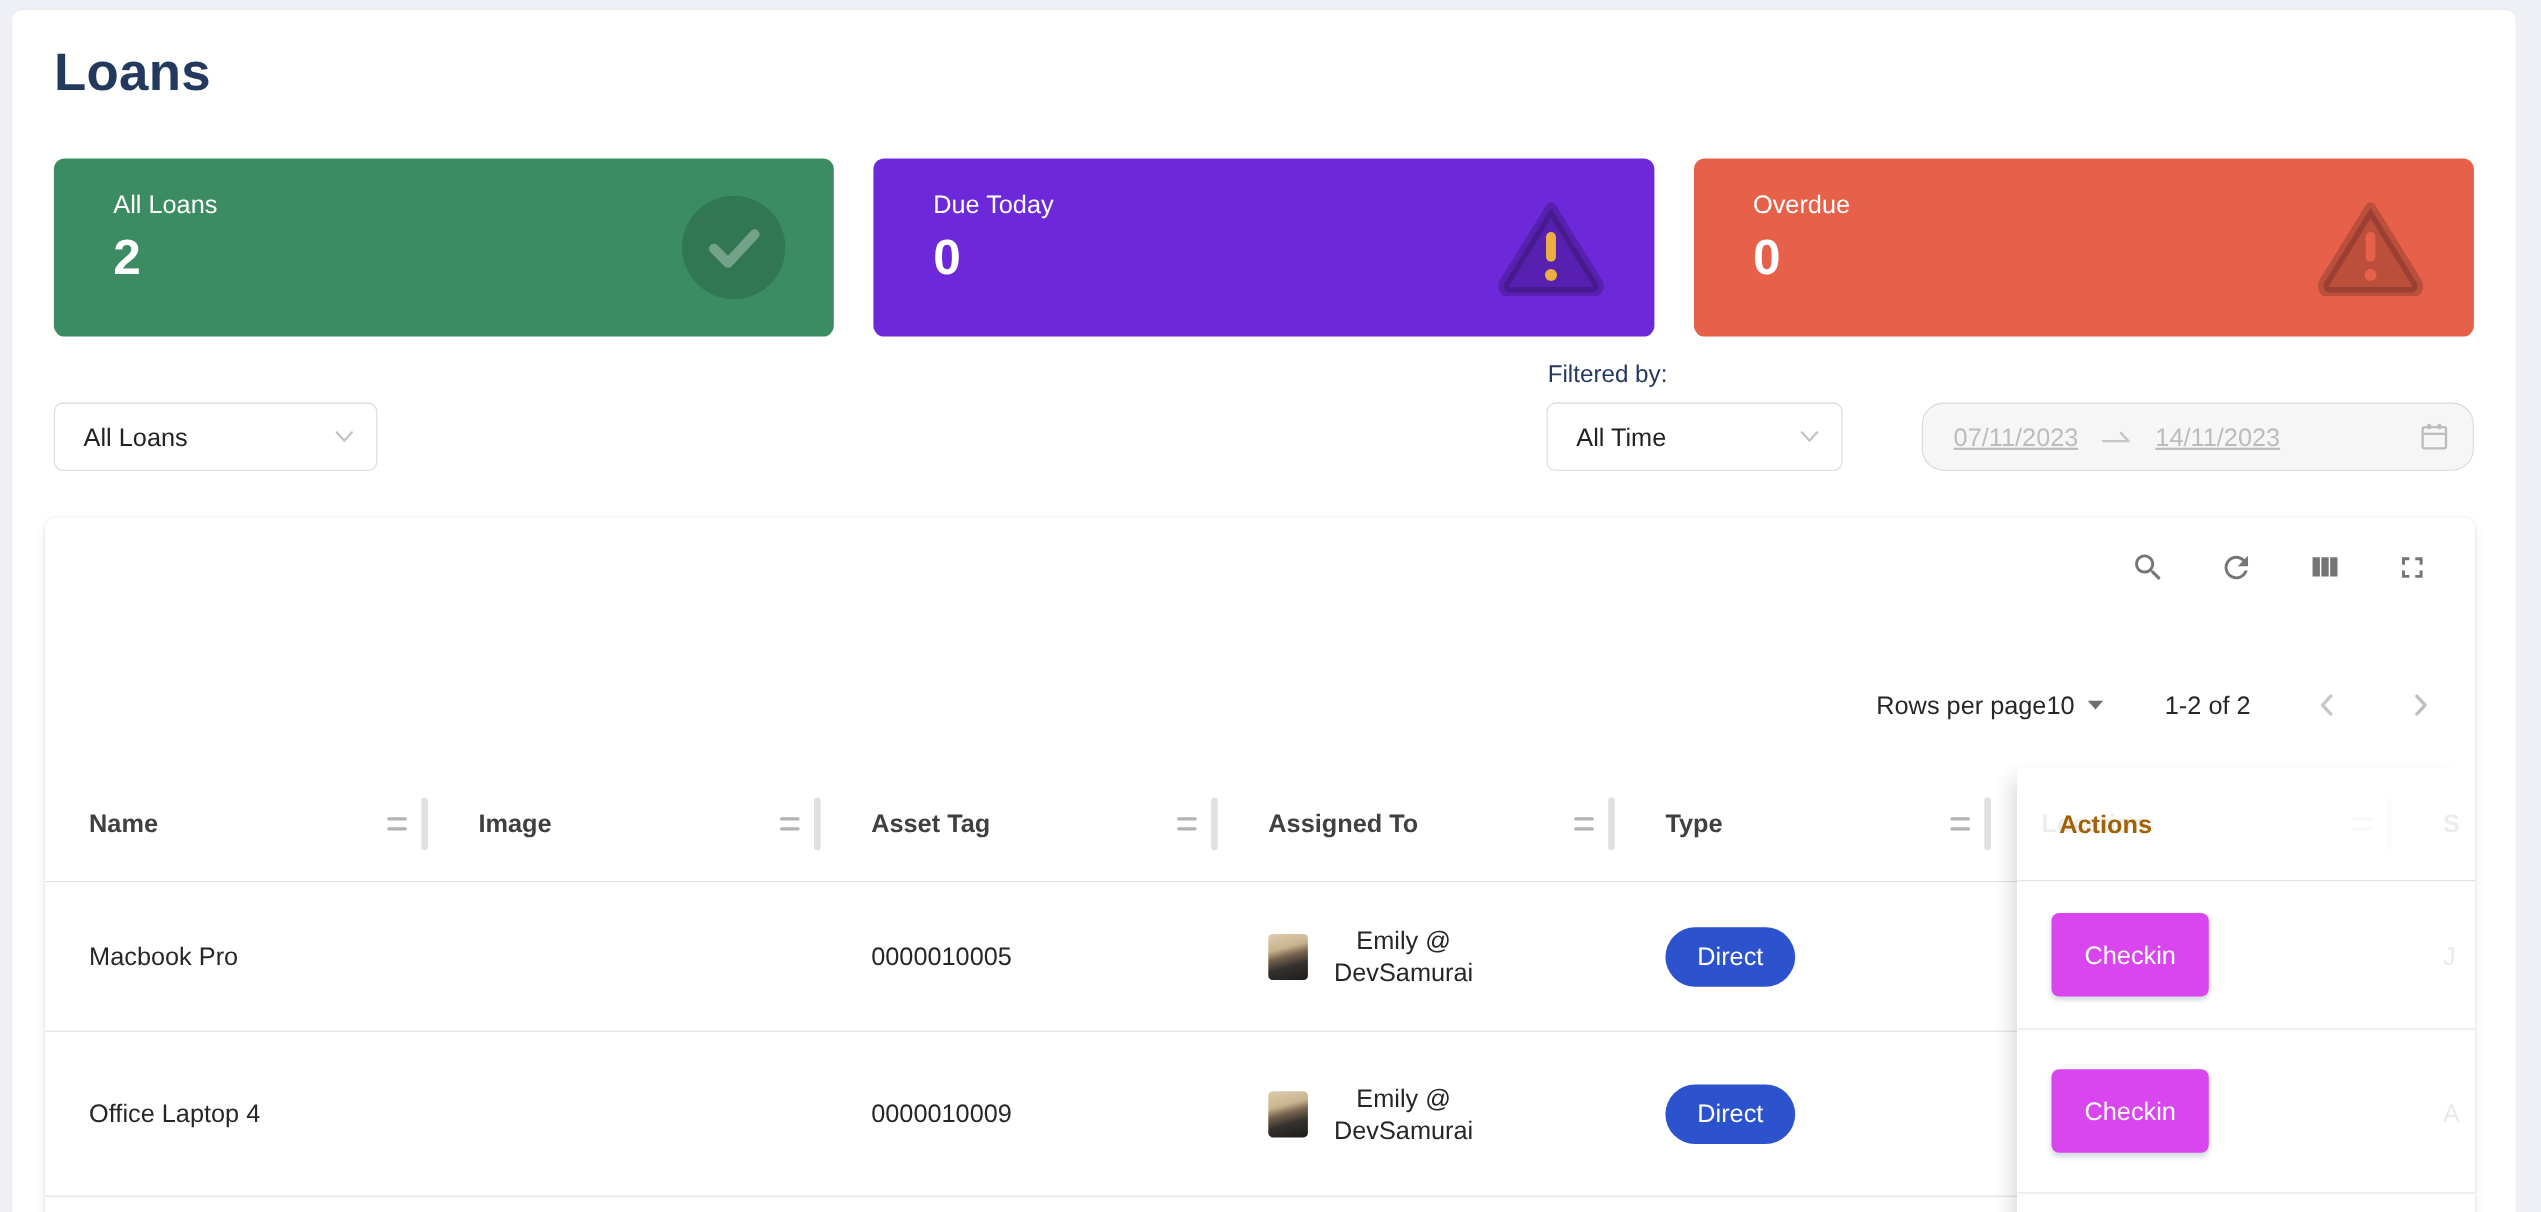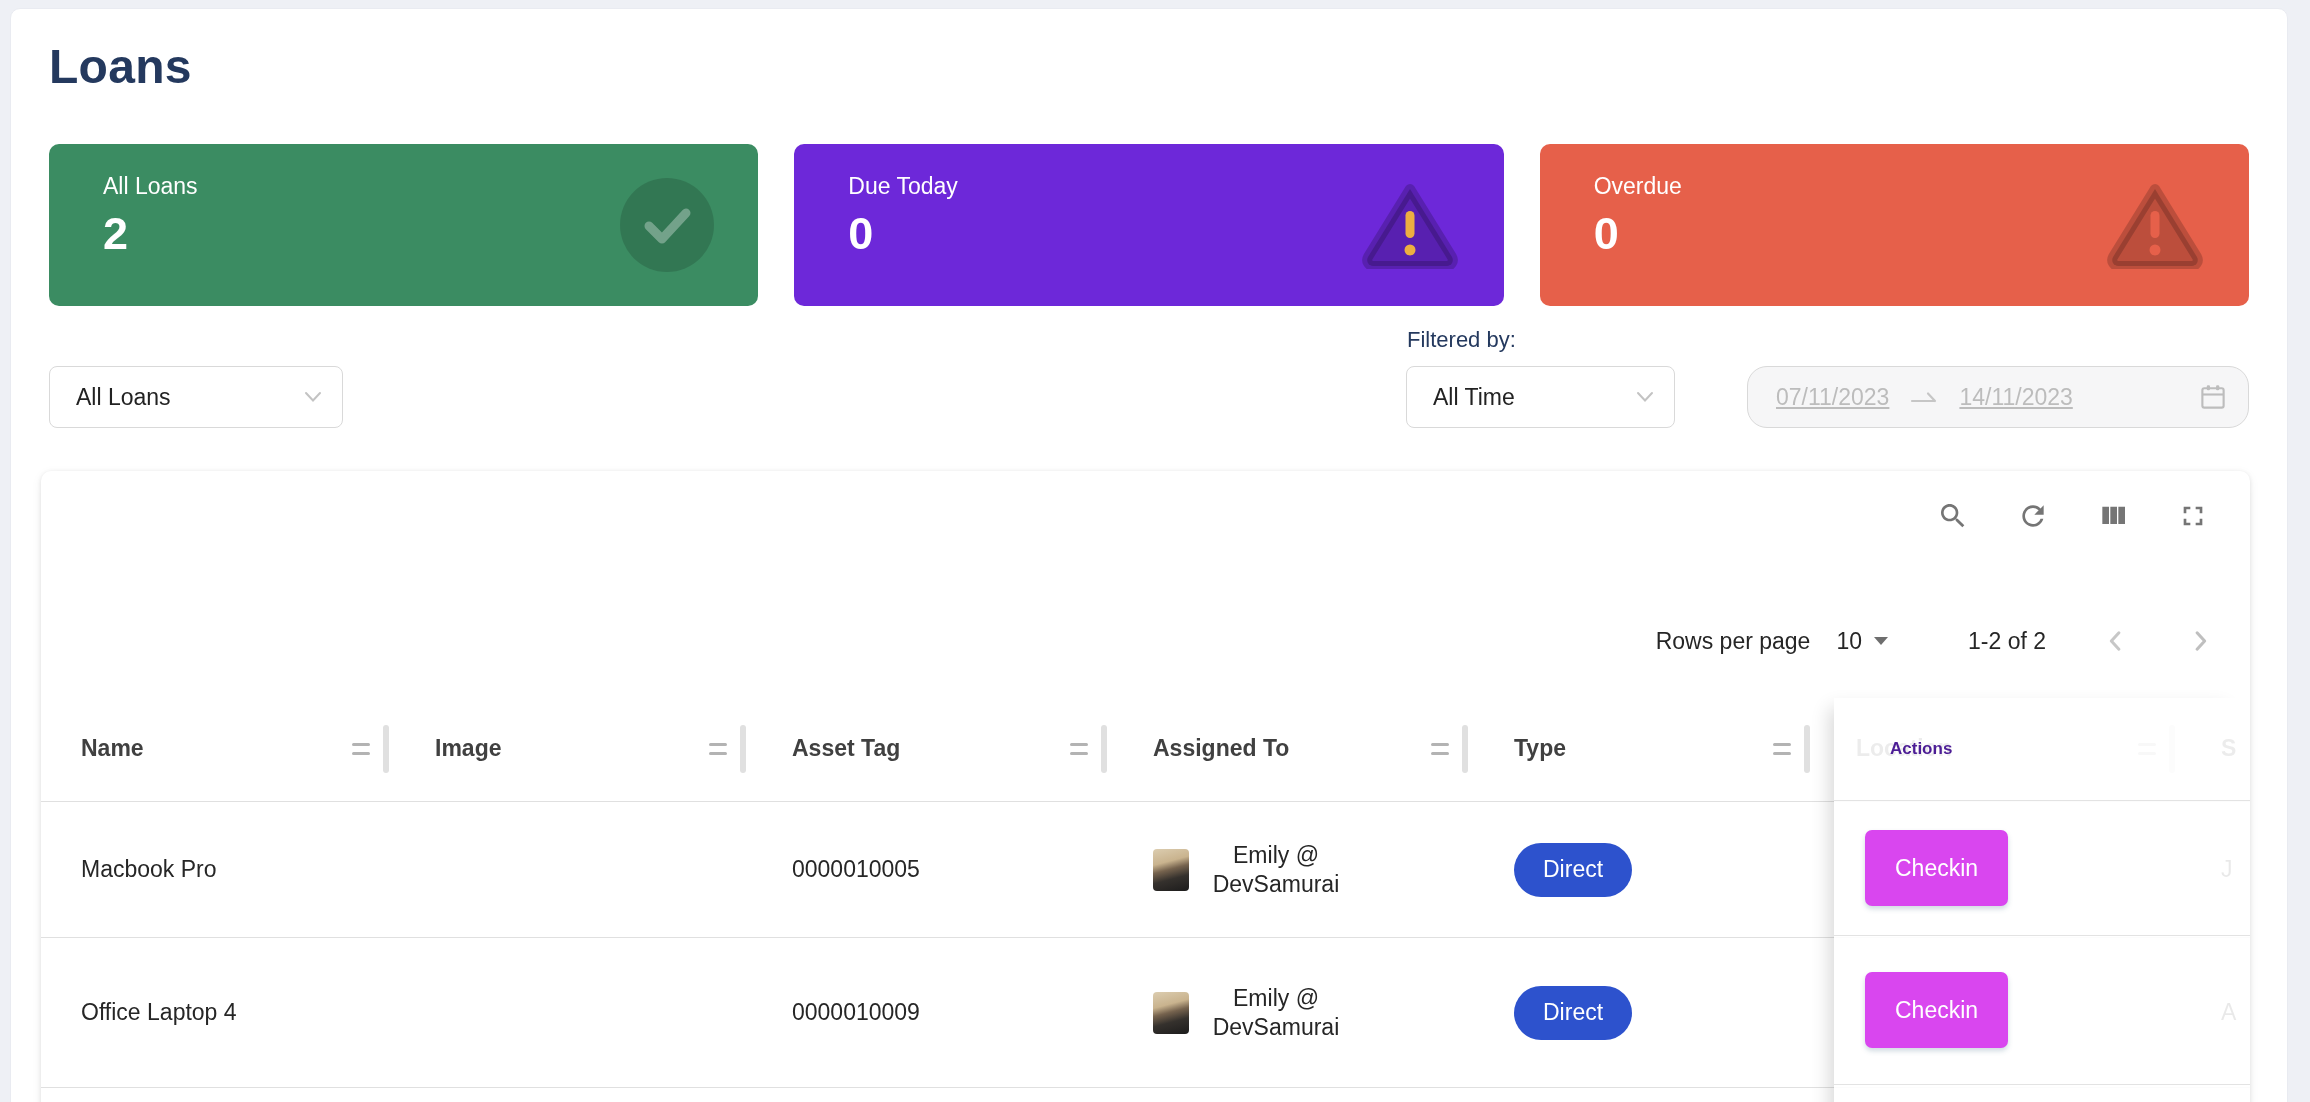--- a/index.html
+++ b/index.html
@@ -45,24 +45,24 @@
   .date-range .cal{margin-left:auto;line-height:0}
   
   .panel{
     position:absolute;left:30px;top:462px;width:2209px;height:760px;
     background:#fff;border-radius:10px;overflow:hidden;
     box-shadow:0 1px 4px rgba(0,0,0,.10),0 3px 12px rgba(0,0,0,.06);
   }
   .toolbar{position:absolute;top:28px;right:40px;display:flex;gap:46px}
   .icon-btn{width:34px;height:34px;display:flex;align-items:center;justify-content:center;cursor:pointer;line-height:0}
   .pagerow{position:absolute;top:138px;right:36px;height:64px;display:flex;align-items:center;font-size:23px;color:#262626}
-  .rpp-label{margin-right:26px}
+  .rpp-label{}
   .rpp-select{display:flex;align-items:center;cursor:pointer}
   .caret-down{width:0;height:0;border-left:7px solid transparent;border-right:7px solid transparent;border-top:8px solid #6e6e6e;margin-left:12px}
-  .range-label{margin-left:80px}
+  .range-label{margin-left:56px}
   .pg-btn{margin-left:56px;line-height:0;cursor:pointer}
   
   .grid{position:absolute;left:0;top:225px;width:2209px}
   .hrow{display:flex;height:105px;border-bottom:1px solid #e0e0e0;align-items:center;overflow:hidden}
   .hcell{display:flex;align-items:center;justify-content:space-between;height:100%;box-sizing:border-box;
          padding-left:46px;font-weight:700;font-size:23px;color:#404040;flex:none;cursor:pointer}
   .c0{width:348px;padding-left:40px}.c1{width:357px}.c2{width:361px}.c3{width:361px}.c4{width:342px}.c5{width:365px}.c6{width:280px}
   .handles{display:flex;align-items:center;flex:none}
   .hbars{display:flex;flex-direction:column;gap:6px;cursor:col-resize}
   .hbars i{display:block;width:18px;height:3px;background:#b3b3b3;border-radius:2px}
@@ -76,22 +76,22 @@
           background:linear-gradient(165deg,#dccdb0 0%,#c9b38e 32%,#76634e 48%,#35312d 68%,#1d1c1c 100%)}
   .assignee-text{width:158px;text-align:center;line-height:1.25}
   .type-pill{display:inline-flex;align-items:center;justify-content:center;height:54px;padding:0 29px;
              border-radius:27px;background:#2d52cd;color:#fff;font-size:23px}
   
   .overlay{
     position:absolute;left:1793px;top:227px;right:0;bottom:0;
     background:rgba(255,255,255,0.9);
     box-shadow:-14px 0 18px -10px rgba(0,0,0,.16);
   }
-  .o-head{height:103px;border-bottom:1px solid #e3e3e3;display:flex;align-items:center;padding-left:56px;
-          font-weight:700;font-size:17px;color:#4c1d95;box-sizing:border-box}
+  .o-head{height:103px;border-bottom:1px solid #e3e3e3;display:flex;align-items:center;padding-left:38px;
+          font-weight:700;font-size:23px;color:#a16207;box-sizing:border-box}
   .o-row{border-bottom:1px solid #e3e3e3;display:flex;align-items:center;padding-left:31px;box-sizing:border-box}
   .o-row.h0{height:135px}.o-row.h1{height:149px}
   .checkin-btn{height:76px;padding:0 30px;background:#d946ef;color:#fff;border:none;border-radius:7px;
                font-size:23px;font-family:inherit;cursor:pointer;box-shadow:0 3px 5px rgba(70,110,140,.25)}
 </style>
 </head>
 <body>
 
 <div class="card">
 

